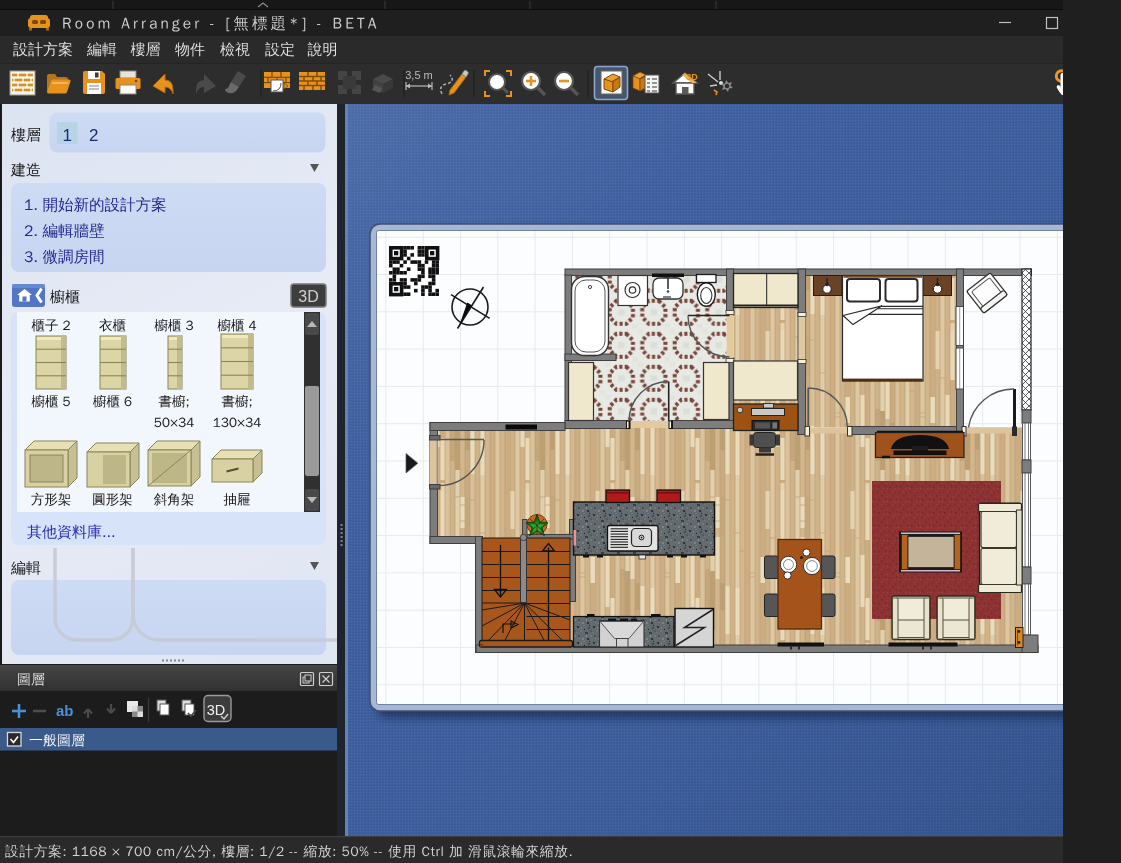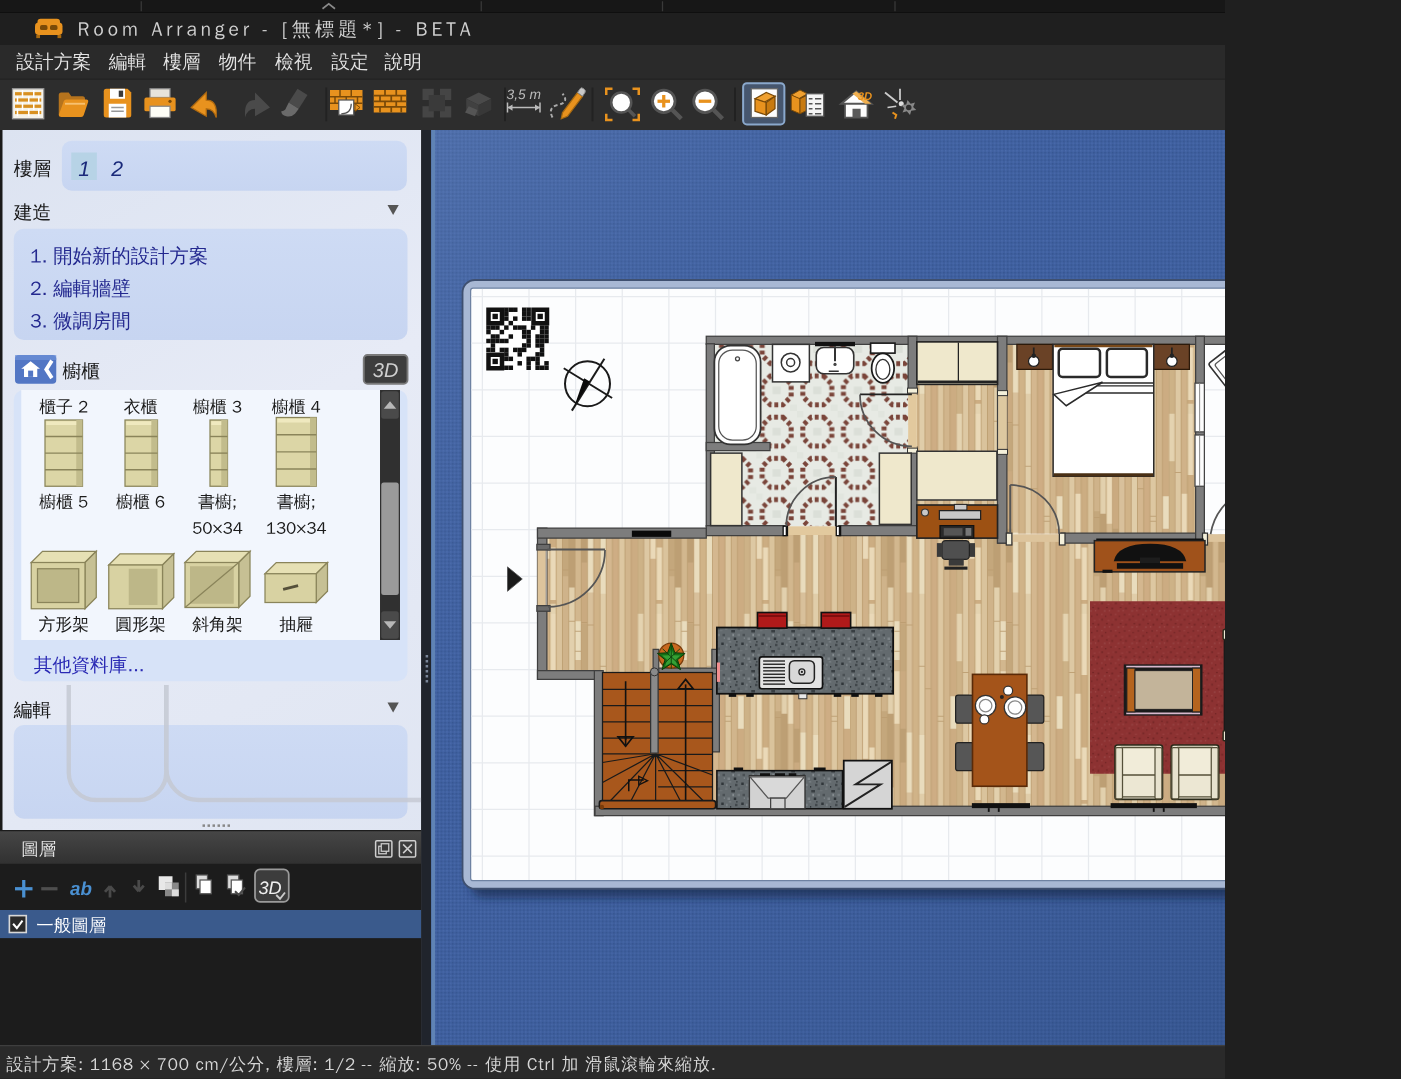--- a/index.html
+++ b/index.html
@@ -1,16 +1,16 @@
 <!DOCTYPE html>
 <html><head><meta charset="utf-8"><title>Room Arranger</title>
 <style>
 html,body{margin:0;padding:0;background:#1f1f1f;}
-#app{position:relative;width:980px;height:863px;overflow:hidden;
-font-family:"Liberation Sans",sans-serif;font-style:italic;}
+#app{position:relative;width:1063px;height:863px;overflow:hidden;
+font-family:"Liberation Sans",sans-serif;}
 svg{display:block;position:absolute;top:0;left:0;}
 text{font-family:"Liberation Sans",sans-serif;}
 </style></head>
 <body>
 <div id="app">
     <svg width="1121" height="863" viewBox="0 0 1121 863">
       <defs>
         <pattern id="wood" width="85" height="160" patternUnits="userSpaceOnUse">
           <rect width="85" height="160" fill="#d6bd95"></rect>
           <rect x="0" width="5" height="160" fill="#cdb287"></rect>

